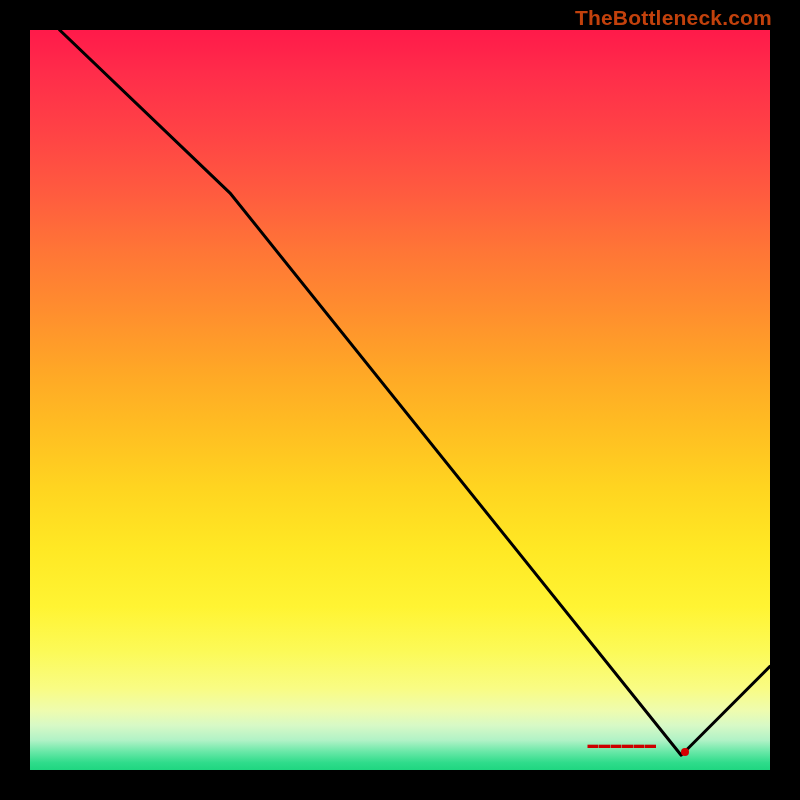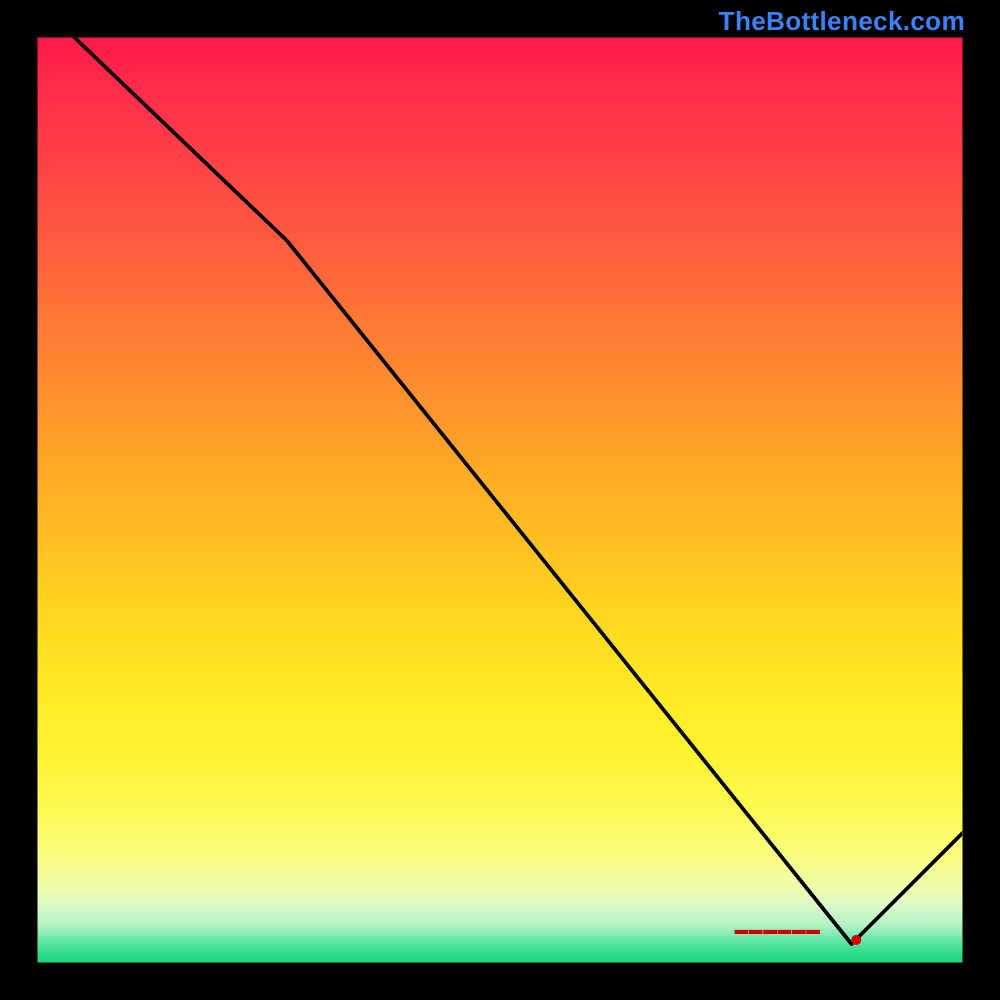--- a/index.html
+++ b/index.html
@@ -10,21 +10,21 @@
     position: relative;
     font-family: Arial, Helvetica, sans-serif;
     overflow: hidden;
   }
   .attribution {
     position: absolute;
     top: 6px;
     right: 28px;
     font-size: 21px;
     font-weight: bold;
-    color: #3b82f6;
+    color: #c2410c;
     letter-spacing: 0.2px;
   }
   .plot-area {
     position: absolute;
     left: 30px;
     top: 30px;
     width: 740px;
     height: 740px;
     background: #000;
   }

